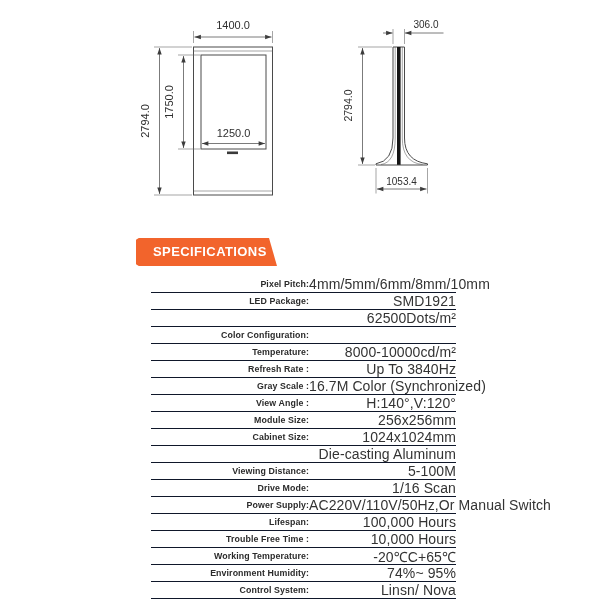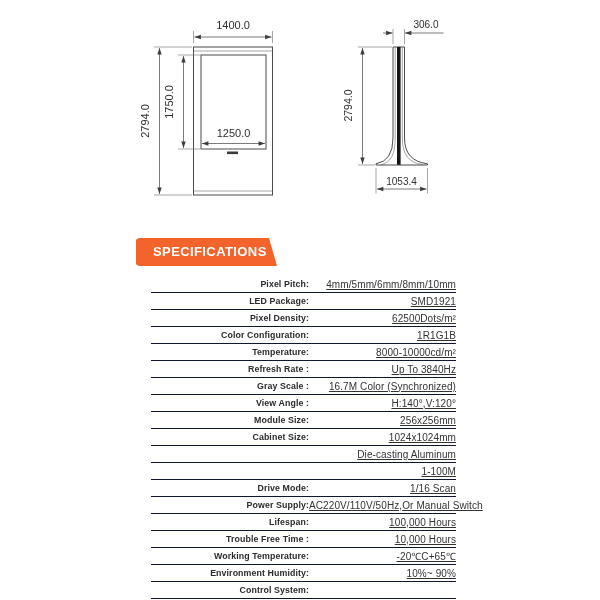--- a/index.html
+++ b/index.html
@@ -16,21 +16,21 @@
   #spec-banner{position:absolute;left:136px;top:238px;width:141px;height:28px;
      background:#F2642C;clip-path:polygon(0 6% ,2% 0, calc(100% - 8px) 0, 100% 100%, 2% 100%, 0 94%);
      color:#fff;font-weight:bold;font-size:13px;letter-spacing:.4px;
      line-height:28px;padding-left:0;box-sizing:border-box;}
   #spec-banner span{padding-left:17px;}
   
   #spec-table{position:absolute;left:151px;top:276px;width:305px;}
   .spec-row{display:flex;align-items:center;height:16px;border-bottom:1px solid #0f172a;text-align:right;}
   .spec-label{width:158px;flex:0 0 158px;font-size:8.8px;font-weight:bold;color:#2b2b2b;
      white-space:nowrap;letter-spacing:.1px;}
-  .spec-value{flex:1;font-size:10px;color:#333;white-space:nowrap;letter-spacing:.1px;text-decoration:underline;}
+  .spec-value{flex:1;font-size:14px;color:#333;white-space:nowrap;letter-spacing:.1px;}
 </style>
 </head>
 <body>
 
 <div id="page">
 
   <svg id="drawing" width="600" height="232" viewBox="0 0 600 232">
     <defs>
       <marker id="arr" viewBox="0 0 8 6" markerWidth="8" markerHeight="6" markerUnits="userSpaceOnUse" refX="7.2" refY="3" orient="auto-start-reverse">
         <path d="M0.8,0.8 L7.2,3 L0.8,5.2 Z" fill="#3d3d3d"></path>
@@ -101,27 +101,25 @@
       <div class="spec-label">Pixel Pitch:</div>
       <div class="spec-value">4mm/5mm/6mm/8mm/10mm</div>
     </div>
 
     <div class="spec-row">
       <div class="spec-label">LED Package:</div>
       <div class="spec-value">SMD1921</div>
     </div>
 
     <div class="spec-row">
-      <div class="spec-label">Pixel Density:</div>
       <div class="spec-value">62500Dots/m²</div>
     </div>
 
     <div class="spec-row">
       <div class="spec-label">Color Configuration:</div>
-      <div class="spec-value">1R1G1B</div>
     </div>
 
     <div class="spec-row">
       <div class="spec-label">Temperature:</div>
       <div class="spec-value">8000-10000cd/m²</div>
     </div>
 
     <div class="spec-row">
       <div class="spec-label">Refresh Rate :</div>
       <div class="spec-value">Up To 3840Hz</div>
@@ -145,21 +143,22 @@
     <div class="spec-row">
       <div class="spec-label">Cabinet Size:</div>
       <div class="spec-value">1024x1024mm</div>
     </div>
 
     <div class="spec-row">
       <div class="spec-value">Die-casting Aluminum</div>
     </div>
 
     <div class="spec-row">
-      <div class="spec-value">1-100M</div>
+      <div class="spec-label">Viewing Distance:</div>
+      <div class="spec-value">5-100M</div>
     </div>
 
     <div class="spec-row">
       <div class="spec-label">Drive Mode:</div>
       <div class="spec-value">1/16 Scan</div>
     </div>
 
     <div class="spec-row">
       <div class="spec-label">Power Supply:</div>
       <div class="spec-value">AC220V/110V/50Hz,Or Manual Switch</div>
@@ -175,21 +174,22 @@
       <div class="spec-value">10,000 Hours</div>
     </div>
 
     <div class="spec-row">
       <div class="spec-label">Working Temperature:</div>
       <div class="spec-value">-20℃C+65℃</div>
     </div>
 
     <div class="spec-row">
       <div class="spec-label">Environment Humidity:</div>
-      <div class="spec-value">10%~ 90%</div>
+      <div class="spec-value">74%~ 95%</div>
     </div>
 
     <div class="spec-row">
       <div class="spec-label">Control System:</div>
+      <div class="spec-value">Linsn/ Nova</div>
     </div>
   </div>
 
 </div>
 
 </body></html>

